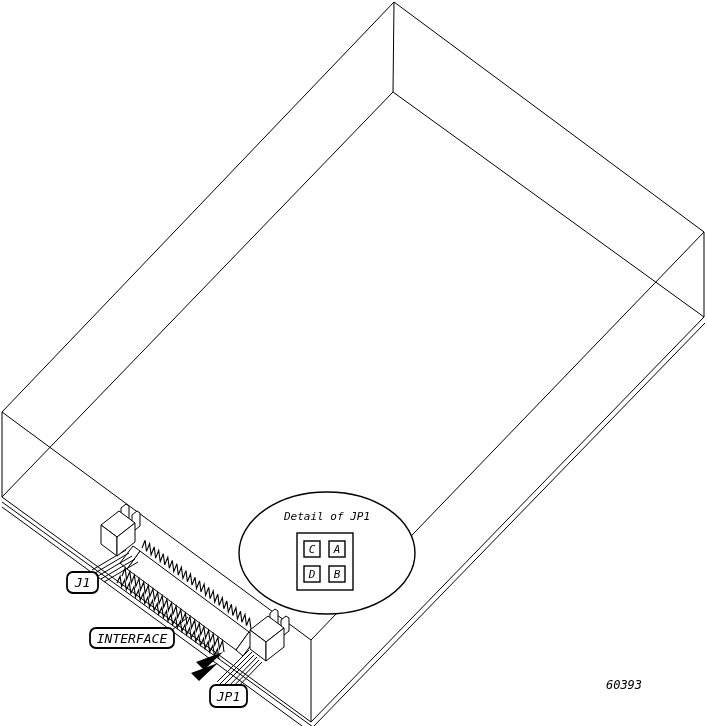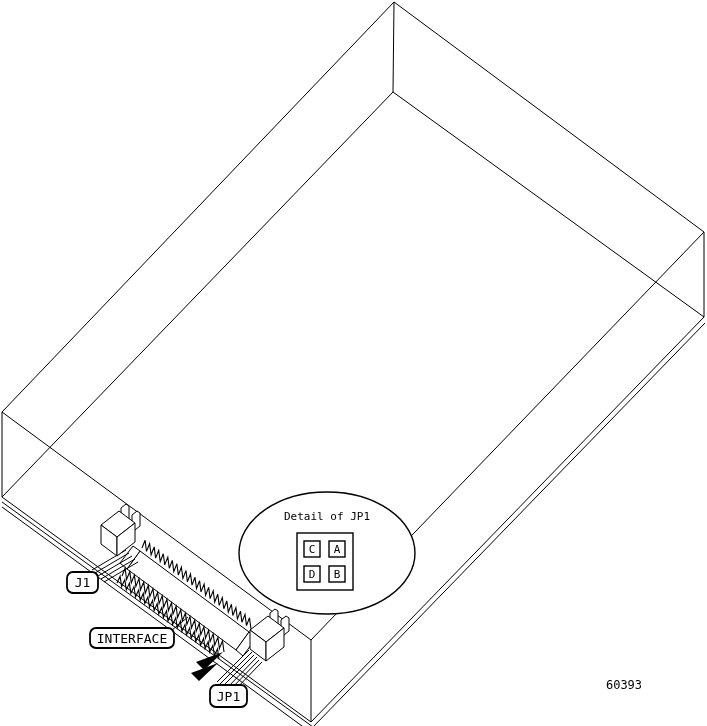--- a/index.html
+++ b/index.html
@@ -1,16 +1,16 @@
 <!DOCTYPE html>
 <html><head>
 <meta charset="utf-8">
 <style>
   html,body{margin:0;padding:0;background:#fff;}
-  .stage{position:relative;width:707px;height:726px;background:#ffffff;overflow:hidden;}
+  .stage{position:relative;width:707px;height:726px;background:#ffffff;overflow:hidden;font-style:italic;}
   svg{display:block;}
   .ln{stroke:#000;stroke-width:1;fill:none;}
   .saw{stroke:#000;stroke-width:1.1;fill:none;}
   .wf{fill:#ffffff;stroke:#000;stroke-width:1;}
   .wf14{fill:#ffffff;stroke:#000;stroke-width:1.4;}
   .lblbox{fill:#ffffff;stroke:#000;stroke-width:1.8;}
   .solid{fill:#000;stroke:none;}
   text{font-family:"DejaVu Sans Mono","Liberation Mono",monospace;fill:#000;}
   .t11{font-size:11px;}
   .t12{font-size:12px;}

